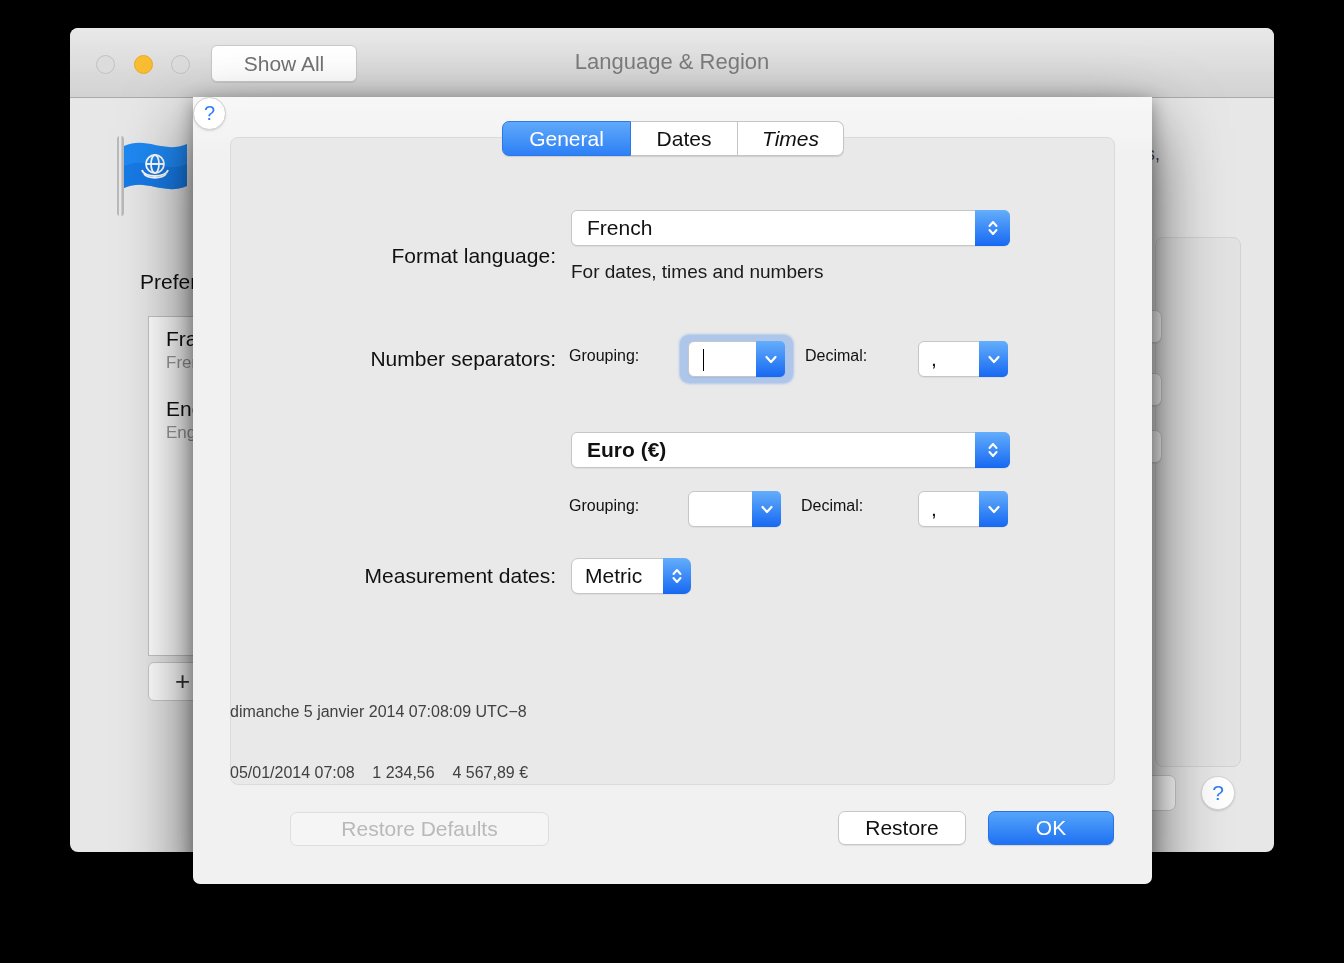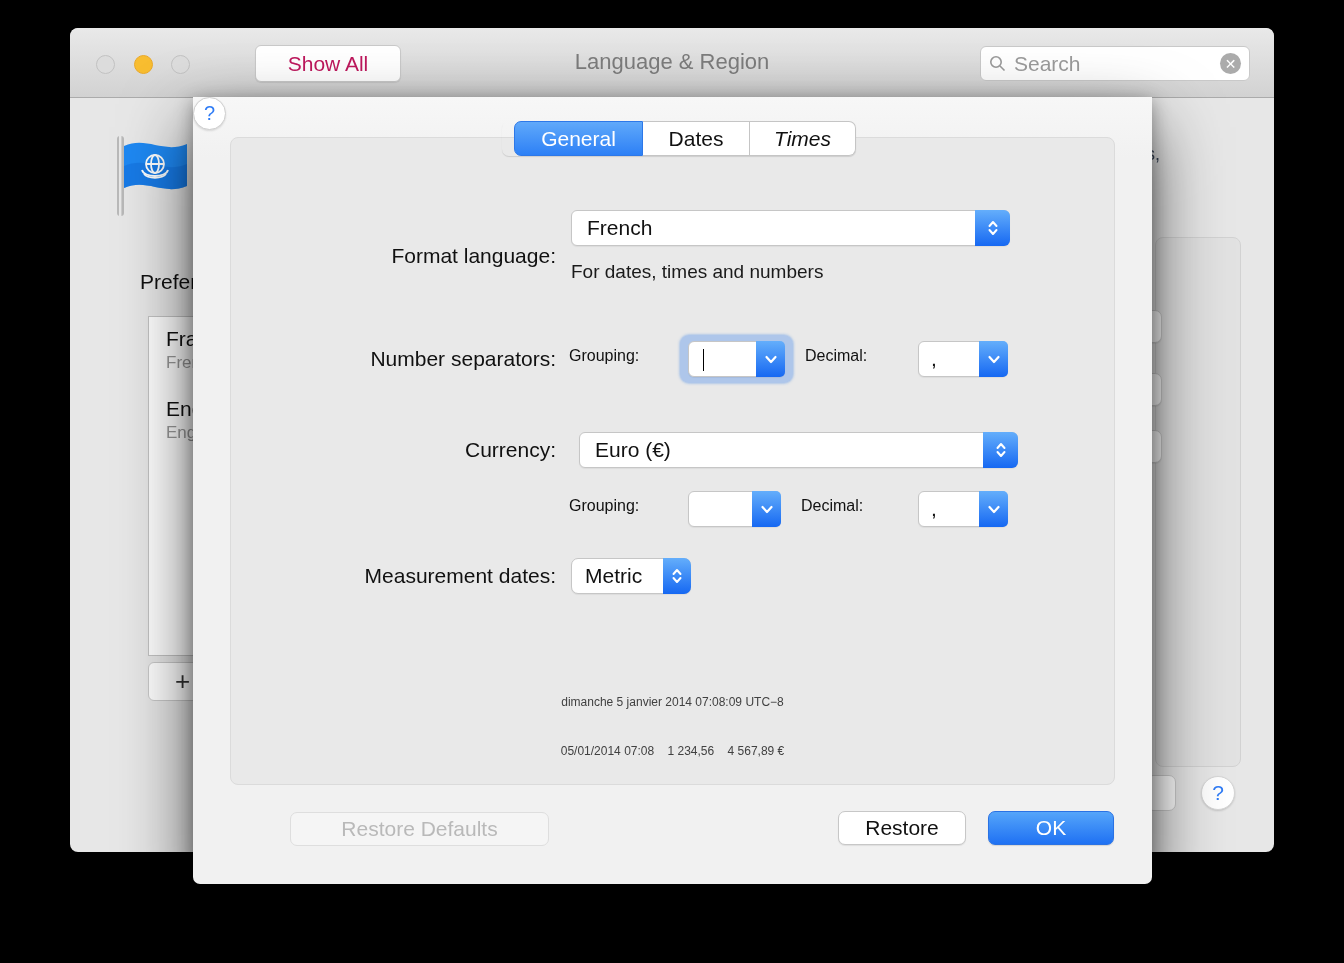--- a/index.html
+++ b/index.html
@@ -11,22 +11,22 @@
   #prefs-window { left:70px; top:28px; width:1204px; height:824px;
     background:#e7e7e7; border-radius:8px; overflow:hidden;
     box-shadow:0 18px 50px rgba(0,0,0,.75); }
   #titlebar { left:0; top:0; width:100%; height:70px;
     background:linear-gradient(#e9e9e9,#d2d2d2); border-bottom:1px solid #ababab;
     border-radius:8px 8px 0 0; }
   .tl { width:19px; height:19px; border-radius:50%; top:27px; }
   .tl.gray { background:#dcdcdc; border:1px solid #c2c2c2; }
   .tl.yellow { background:#f8bd30; border:1px solid #eaa92b; }
   #show-all-btn { left:141px; top:17px; width:146px; height:37px; background:#fff;
-    border:1px solid #c9c9c9; border-radius:6px; color:#be185d; font-size:21px;
-    display:flex; align-items:center; justify-content:center; box-shadow:0 1px 1px rgba(0,0,0,.08);margin-left:44px; }
+    border:1px solid #c9c9c9; border-radius:6px; color:#737373; font-size:21px;
+    display:flex; align-items:center; justify-content:center; box-shadow:0 1px 1px rgba(0,0,0,.08); }
   #win-title { left:0; top:21px; width:100%; text-align:center; color:#7c7c7c; font-size:22px; }
   #search-field { right:24px; top:18px; width:270px; height:35px; background:#fff;
     border:1px solid #c9c9c9; border-radius:6px; display:flex; align-items:center; padding:0 8px; }
   #search-field svg { flex:0 0 auto; }
   #search-input { border:none; outline:none; flex:1; font-size:21px; color:#444;
     margin-left:8px; background:transparent; min-width:0; }
   #search-input::placeholder { color:#9b9b9b; }
   #search-clear { width:21px; height:21px; border-radius:50%; background:#ababab; color:#fff;
     font-size:14px; display:flex; align-items:center; justify-content:center; flex:0 0 auto; }
 
@@ -64,41 +64,41 @@
     border:1px solid #dbdbdb; border-radius:8px; }
 
   
   #tabs { left:309px; top:24px; height:35px; display:flex;
     border-radius:7px; box-shadow:0 1px 1px rgba(0,0,0,.12); }
   .tab { height:35px; background:#fff; border:1px solid #c5c5c5; border-left-width:0;
     display:flex; align-items:center; justify-content:center; font-size:21px; color:#111; }
   .tab:first-child { border-left-width:1px; border-radius:7px 0 0 7px; }
   .tab:last-child { border-radius:0 7px 7px 0;font-style:italic; }
   .tab.active { background:linear-gradient(#60a9fa,#2d80f6); border-color:#2d78e8;
-    color:#fff;margin-left:12px; }
+    color:#fff; }
 
   
   .form-label { font-size:21px; color:#111; text-align:right; white-space:nowrap; }
   .mini-label { font-size:16px; color:#111; white-space:nowrap; }
 
   .popup { background:#fff; border:1px solid #c6c6c6; border-radius:6px; height:36px;
     display:flex; align-items:center; box-shadow:0 1px 1px rgba(0,0,0,.06); position:absolute; }
   .popup .val { font-size:21px; color:#111; margin-left:15px; flex:1; white-space:nowrap; }
   .cap { width:35px; align-self:stretch; margin:-1px -1px -1px 0;
     background:linear-gradient(#64aefb,#1668f2); border-radius:0 6px 6px 0;
     display:flex; align-items:center; justify-content:center; }
   .combo .cap { width:29px; border-radius:0 5px 5px 0; }
   .combo .val { margin-left:12px; }
   .focus-ring { position:absolute; border-radius:9px; background:rgba(125,170,235,.55);
     box-shadow:0 0 3px rgba(90,150,230,.8); }
   .caret-line { width:1px; height:22px; background:#000; position:absolute; left:14px; top:7px; }
 
   #hint-text { left:378px; top:164px; font-size:19px; color:#1a1a1a; }
 
-  #preview { left:37px; width:885px; text-align:center; color:#414141; font-size:12px;
+  #preview { left:37px; width:885px; text-align:left; color:#414141; font-size:16px;
     white-space:pre; }
 
   
   .sheet-btn { height:34px; border-radius:7px; font-size:21px;
     display:flex; align-items:center; justify-content:center; position:absolute; }
   #help-btn { left:40px; top:715px; width:33px; height:33px; border-radius:50%;
     background:#fff; border:1px solid #cfcfcf; box-shadow:0 1px 2px rgba(0,0,0,.12);
     color:#2f7cf6; font-size:20px; display:flex; align-items:center; justify-content:center; }
   #restore-btn { left:97px; top:715px; width:259px; background:#f5f5f5;
     border:1px solid #dedede; color:#b9b9b9; }
@@ -115,28 +115,20 @@
 
   <div id="titlebar" class="abs">
     <div class="tl gray abs" style="left:26px;"></div>
     <div class="tl yellow abs" style="left:64px;"></div>
     <div class="tl gray abs" style="left:101px;"></div>
 
     <div id="show-all-btn" class="abs">Show All</div>
 
     <div id="win-title" class="abs">Language &amp; Region</div>
 
-    <div id="search-field" class="abs">
-      <svg width="17" height="17" viewBox="0 0 17 17">
-        <circle cx="7" cy="7" r="5.2" fill="none" stroke="#9a9a9a" stroke-width="1.6"></circle>
-        <line x1="11" y1="11" x2="15.5" y2="15.5" stroke="#9a9a9a" stroke-width="1.6"></line>
-      </svg>
-      <input id="search-input" placeholder="Search" style="">
-      <div id="search-clear">✕</div>
-    </div>
   </div>
 
   <svg class="abs" style="left:43px; top:104px;" width="78" height="88" viewBox="0 0 78 88">
     <rect x="4" y="4" width="7" height="80" rx="3" fill="#b9b9b9"></rect>
     <rect x="6" y="4" width="2.4" height="80" fill="#e8e8e8"></rect>
     <path d="M11,14 C34,4 50,22 74,12 L74,54 C50,64 34,46 11,56 Z" fill="#1e88f2"></path>
     <path d="M11,34 C34,24 50,42 74,32 L74,54 C50,64 34,46 11,56 Z" fill="#136fdd" opacity="0.55"></path>
     <g stroke="#fff" fill="none" stroke-width="1.8">
       <circle cx="42" cy="32" r="9"></circle>
       <ellipse cx="42" cy="32" rx="4" ry="9"></ellipse>
@@ -213,22 +205,21 @@
   <div class="mini-label abs" style="left:612px; top:250px;">Decimal:</div>
   <div class="popup combo" style="left:725px; top:244px; width:90px;">
     <div class="val">,</div>
     <div class="cap">
       <svg width="14" height="9" viewBox="0 0 14 9">
           <path d="M2.5 2 L7 7 L11.5 2" stroke="#fff" stroke-width="2.2" fill="none" stroke-linecap="round" stroke-linejoin="round"></path>
         </svg>
     </div>
   </div>
 
-  <div class="form-label abs" style="left:60px; top:341px; width:303px;">Currency:</div>
-  <div class="popup" style="left:386px; top:335px; width:439px;">
+  <div class="popup" style="left:378px; top:335px; width:439px;font-weight:bold;">
     <div class="val">Euro (€)</div>
     <div class="cap">
       <svg width="12" height="18" viewBox="0 0 12 18">
           <g stroke="#fff" stroke-width="2" fill="none" stroke-linecap="round" stroke-linejoin="round">
             <path d="M2.5 7 L6 3 L9.5 7"></path>
             <path d="M2.5 11 L6 15 L9.5 11"></path>
           </g>
         </svg>
     </div>
   </div>

